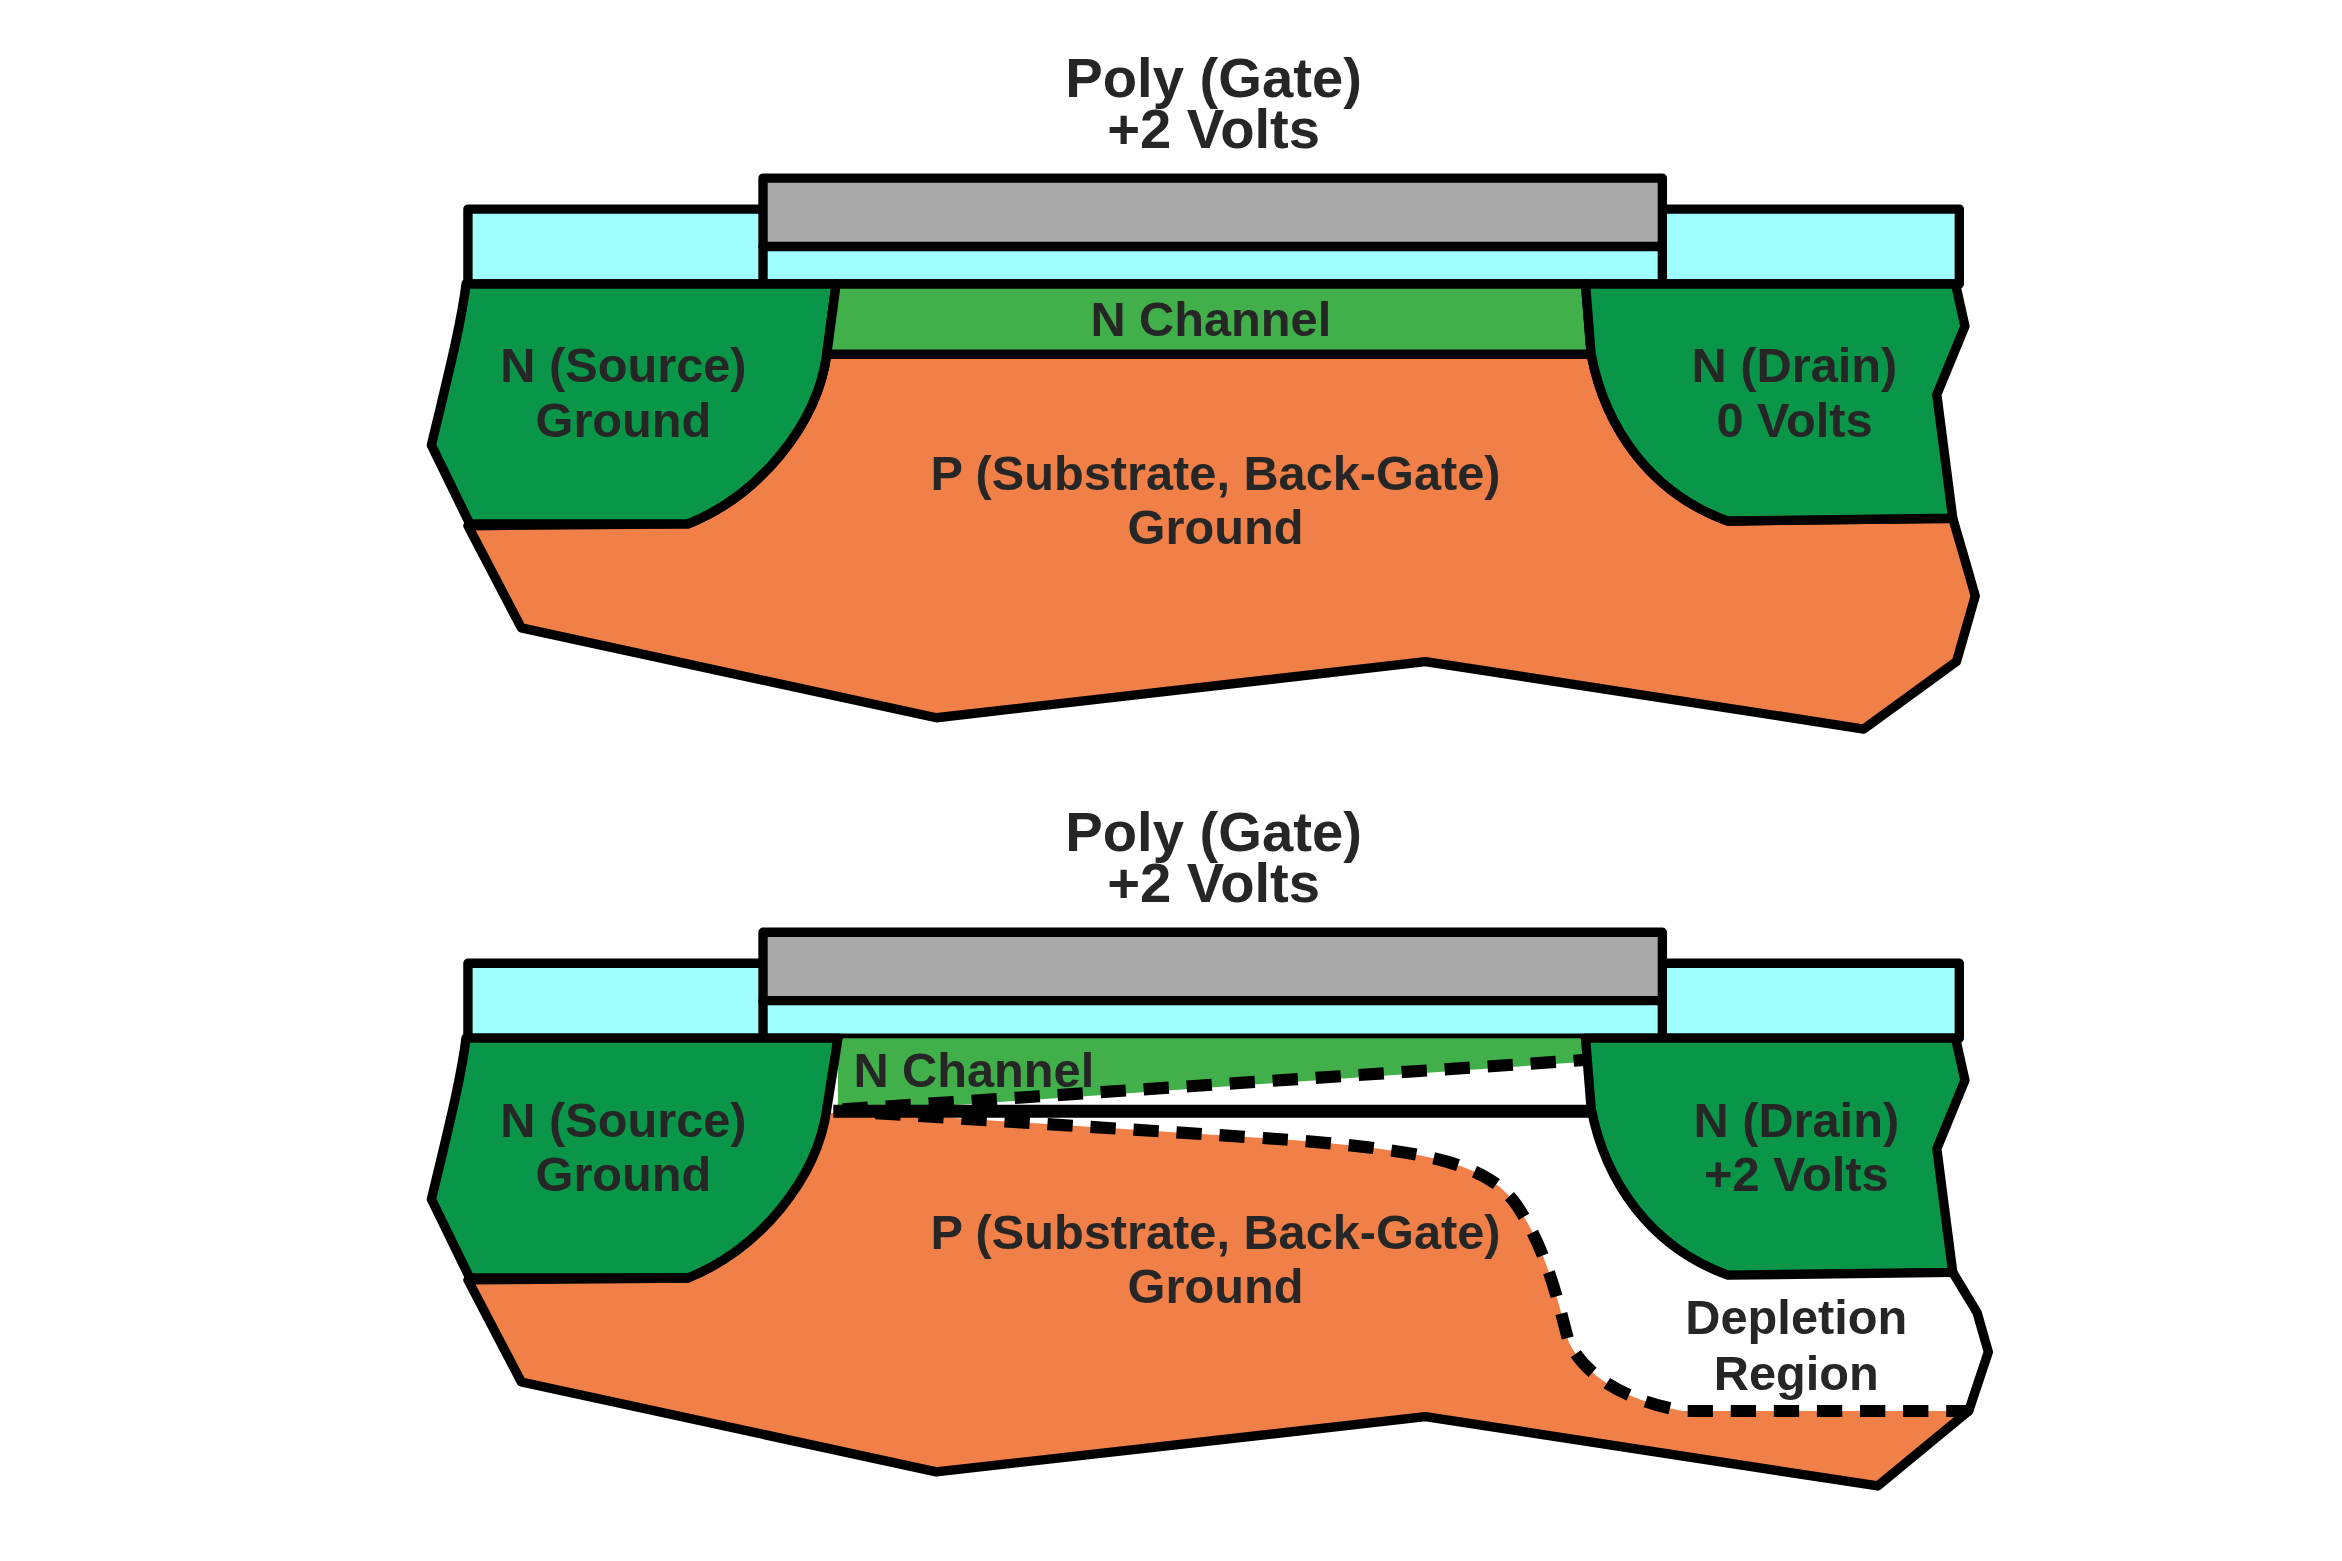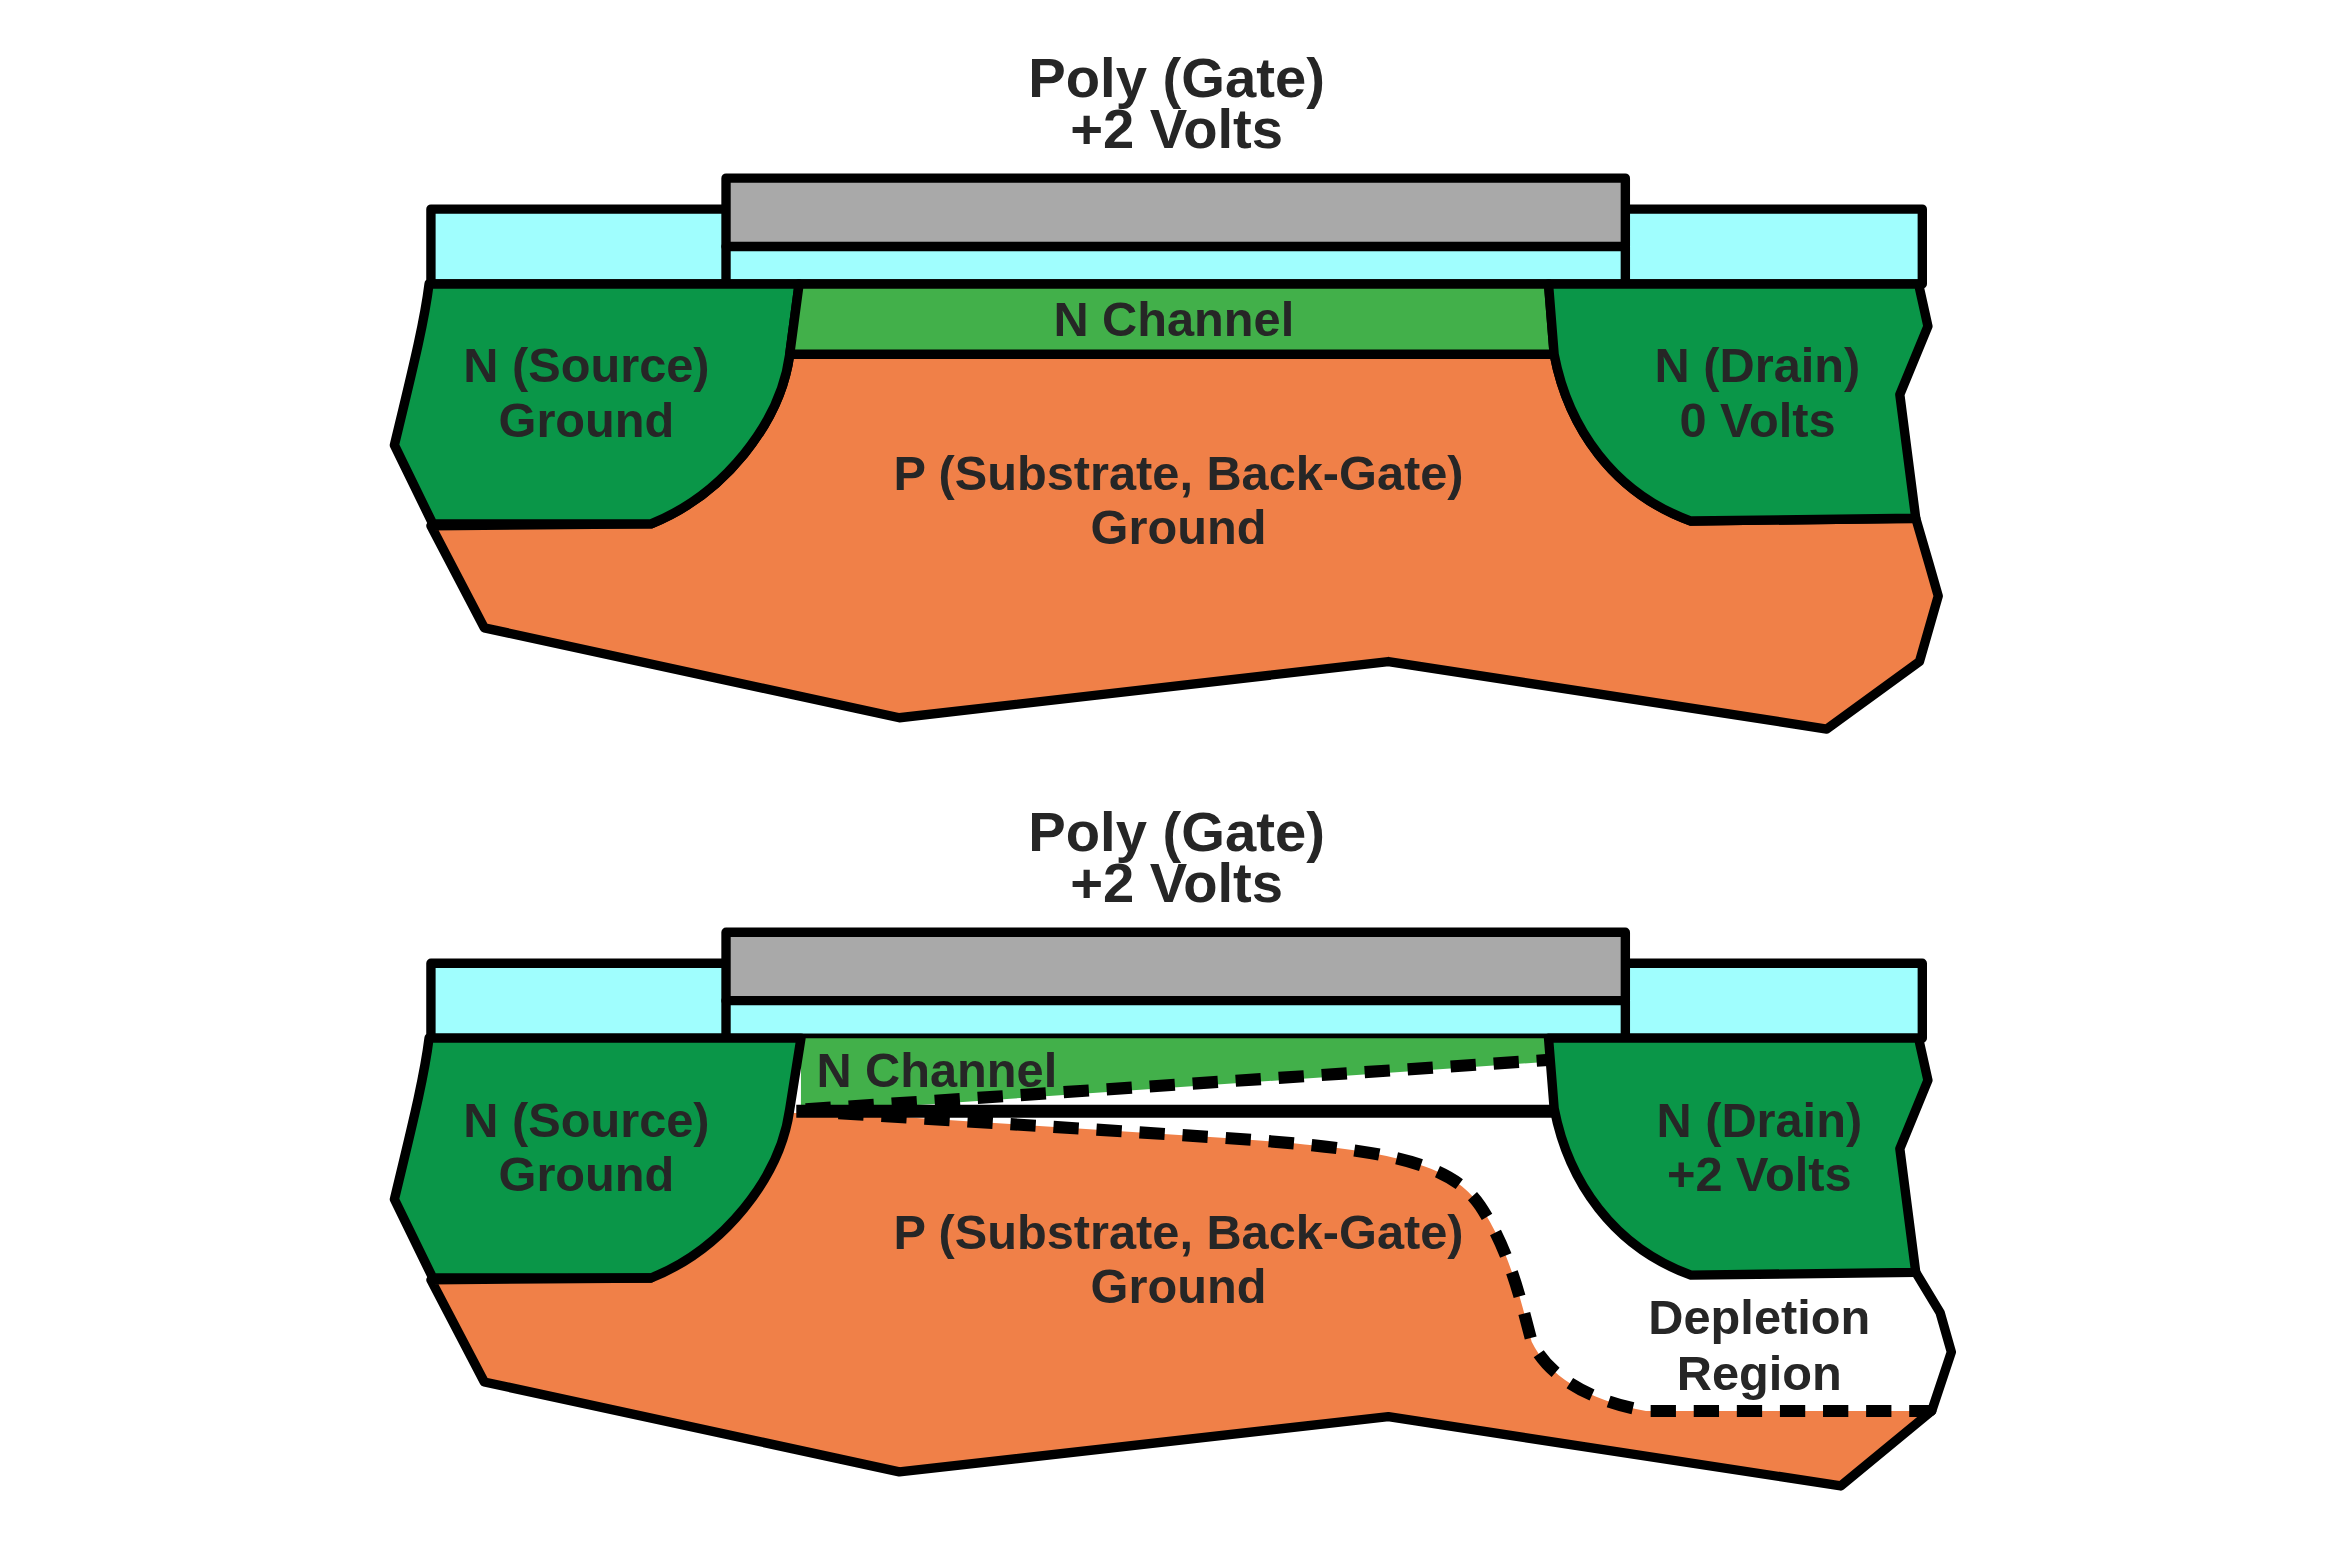--- a/index.html
+++ b/index.html
@@ -1,16 +1,16 @@
 <!DOCTYPE html>
 <html style="font-size:15px"><head>
 <meta charset="utf-8">
 <style>
   html,body{margin:0;padding:0;background:#ffffff;}
-  .stage{width:2210px;height:1562px;background:#ffffff;position:relative;overflow:hidden;}
+  .stage{width:2210px;height:1562px;background:#ffffff;position:relative;overflow:hidden;margin-left:37px;}
   svg{display:block;width:2342px;height:1562px;}
   .lbl{font-family:"Liberation Sans",sans-serif;font-weight:700;font-size:52px;fill:#262626;}
   .ttl{font-family:"Liberation Sans",sans-serif;font-weight:700;font-size:60px;fill:#262626;}
   .outline{fill:none;stroke:#000000;stroke-width:10;stroke-linejoin:round;stroke-linecap:round;}
   .outline-thick{fill:none;stroke:#000000;stroke-width:14;stroke-linecap:butt;}
   .dashed{fill:none;stroke:#000000;stroke-width:13;stroke-dasharray:27 19;stroke-linecap:butt;stroke-linejoin:round;}
   .shape{stroke:#000000;stroke-width:10;stroke-linejoin:round;}
   .noborder{stroke:none;}
 </style>
 </head>

